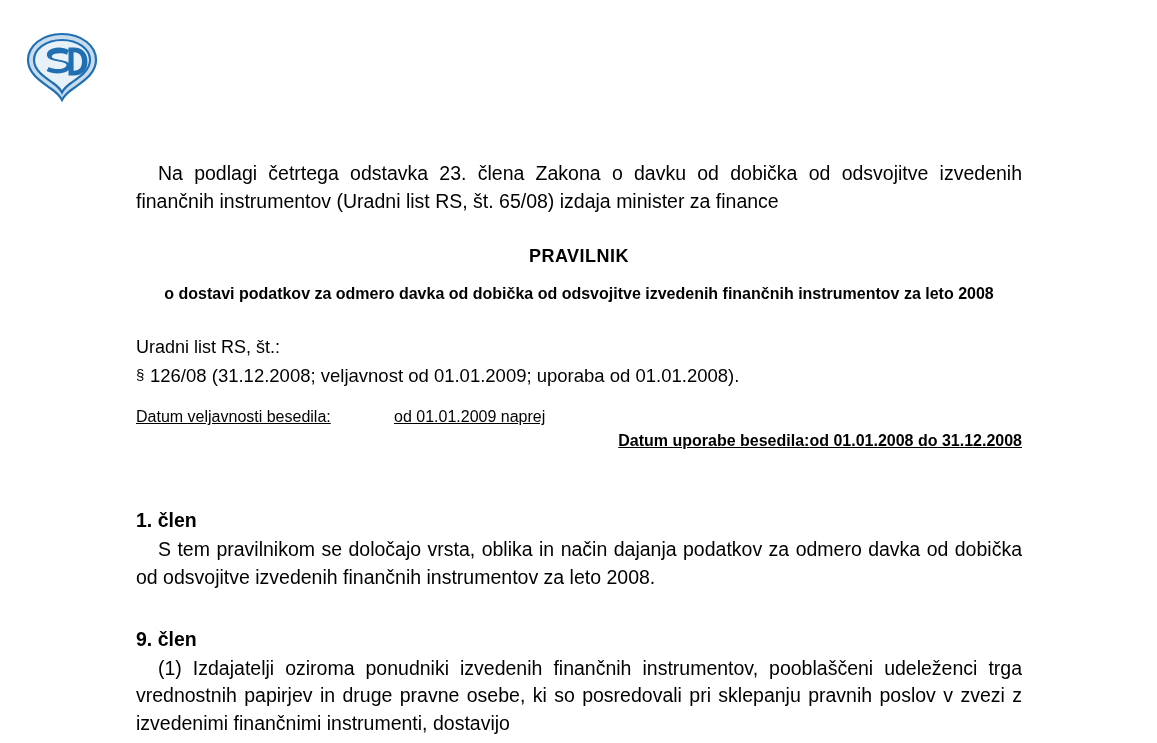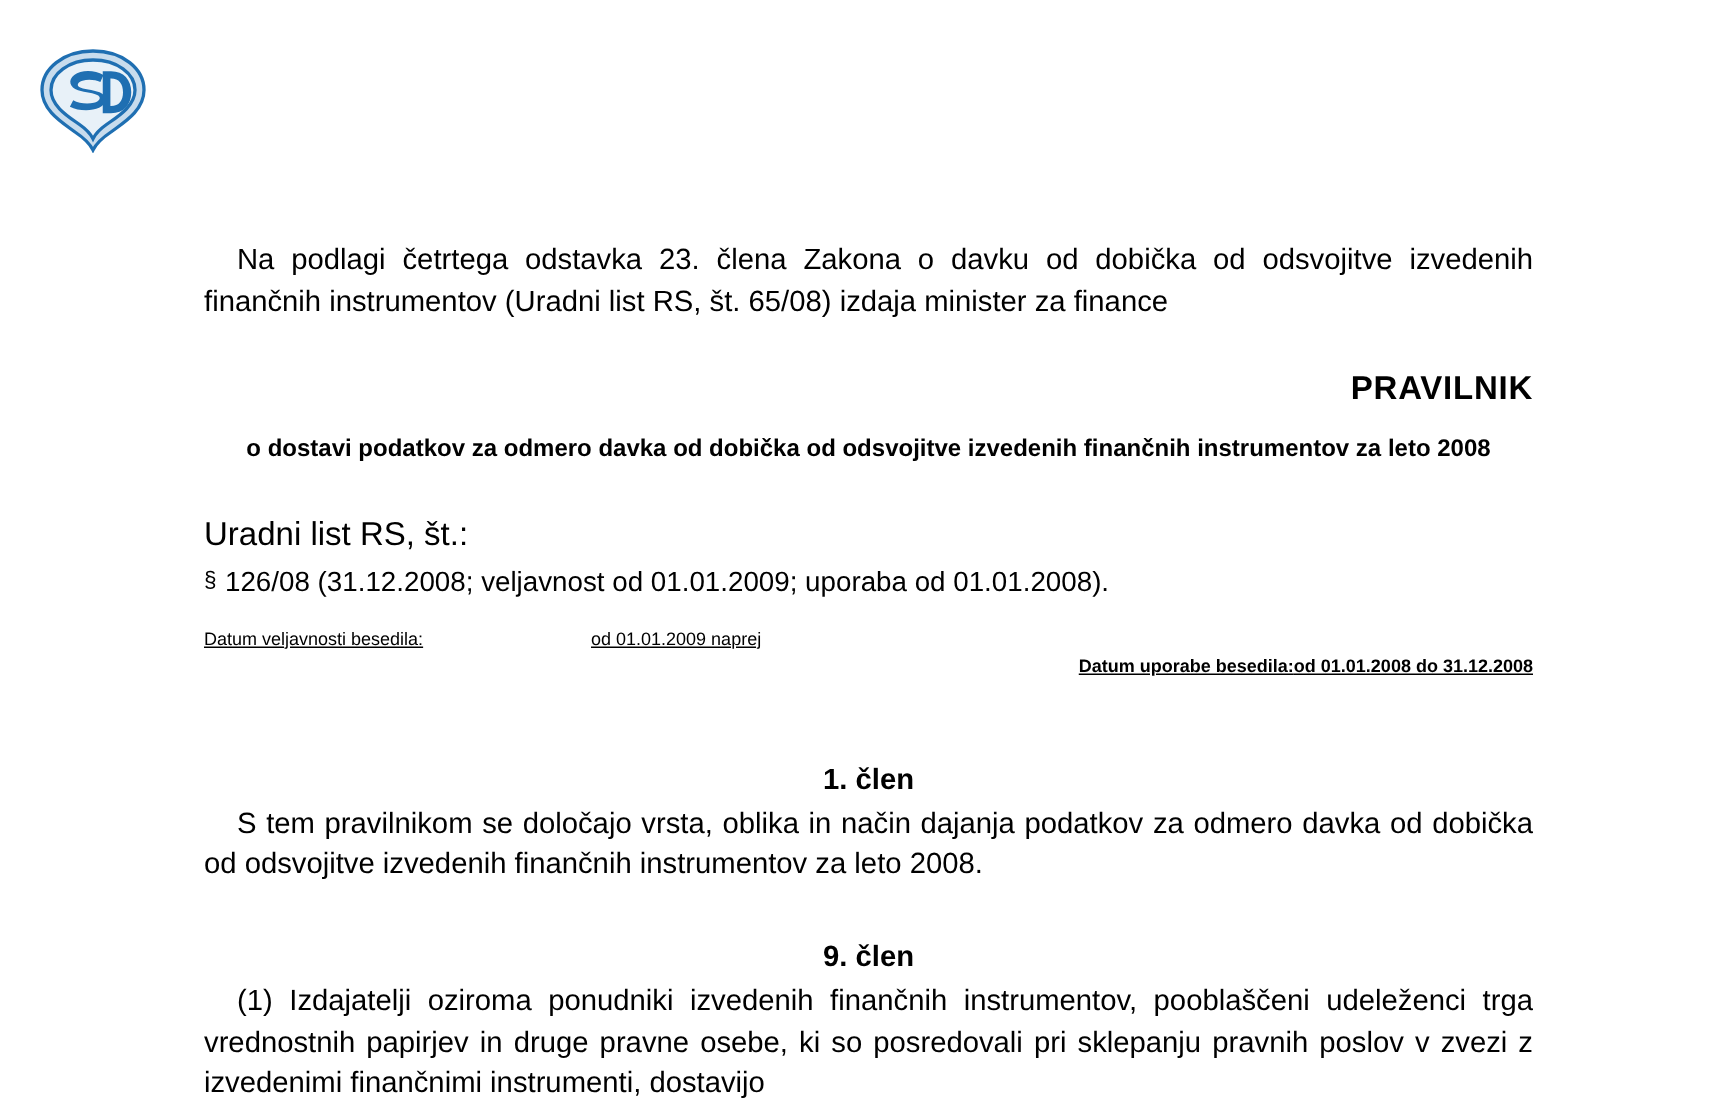--- a/index.html
+++ b/index.html
@@ -42,77 +42,75 @@
   }
   .para .indent {
     display: inline-block;
     width: 22px;
   }
   .title-block {
     margin-top: 28px;
     text-align: center;
   }
   .title-main {
-    font-size: 22px;
+    font-size: 18px;
     font-weight: bold;
     letter-spacing: 0.5px;
     line-height: 1.45;
-    text-align: right;
   }
   .title-sub {
     font-size: 16px;
     font-weight: bold;
     line-height: 1.35;
     margin-top: 14px;
   }
   .gazette {
     margin-top: 30px;
   }
   .gazette-label {
-    font-size: 22px;
+    font-size: 18px;
     line-height: 1.4;
   }
   .gazette-item {
     font-size: 18.5px;
     line-height: 1.4;
     margin-top: 3px;
     padding-left: 14px;
     position: relative;
   }
   .gazette-item .bullet {
     position: absolute;
     left: 0;
     top: 0;
     font-size: 15px;
     line-height: 1.55;
   }
   .dates {
     margin-top: 16px;
   }
   .date-row {
-    font-size: 12px;
+    font-size: 16px;
     line-height: 1.5;
     white-space: nowrap;
   }
   .date-row span {
     text-decoration: underline;
     display: inline-block;
   }
   .date-label {
     width: 258px;
   }
   .date-row.bold {
     font-weight: bold;
     text-align: right;
   }
   .article {
     margin-top: 56px;
   }
   .article-heading {
-    text-align: center;
     font-size: 19.5px;
     font-weight: bold;
     margin-bottom: 4px;
   }
   .article-2 {
     margin-top: 36px;
   }
   .clip {
     overflow: hidden;
   }

